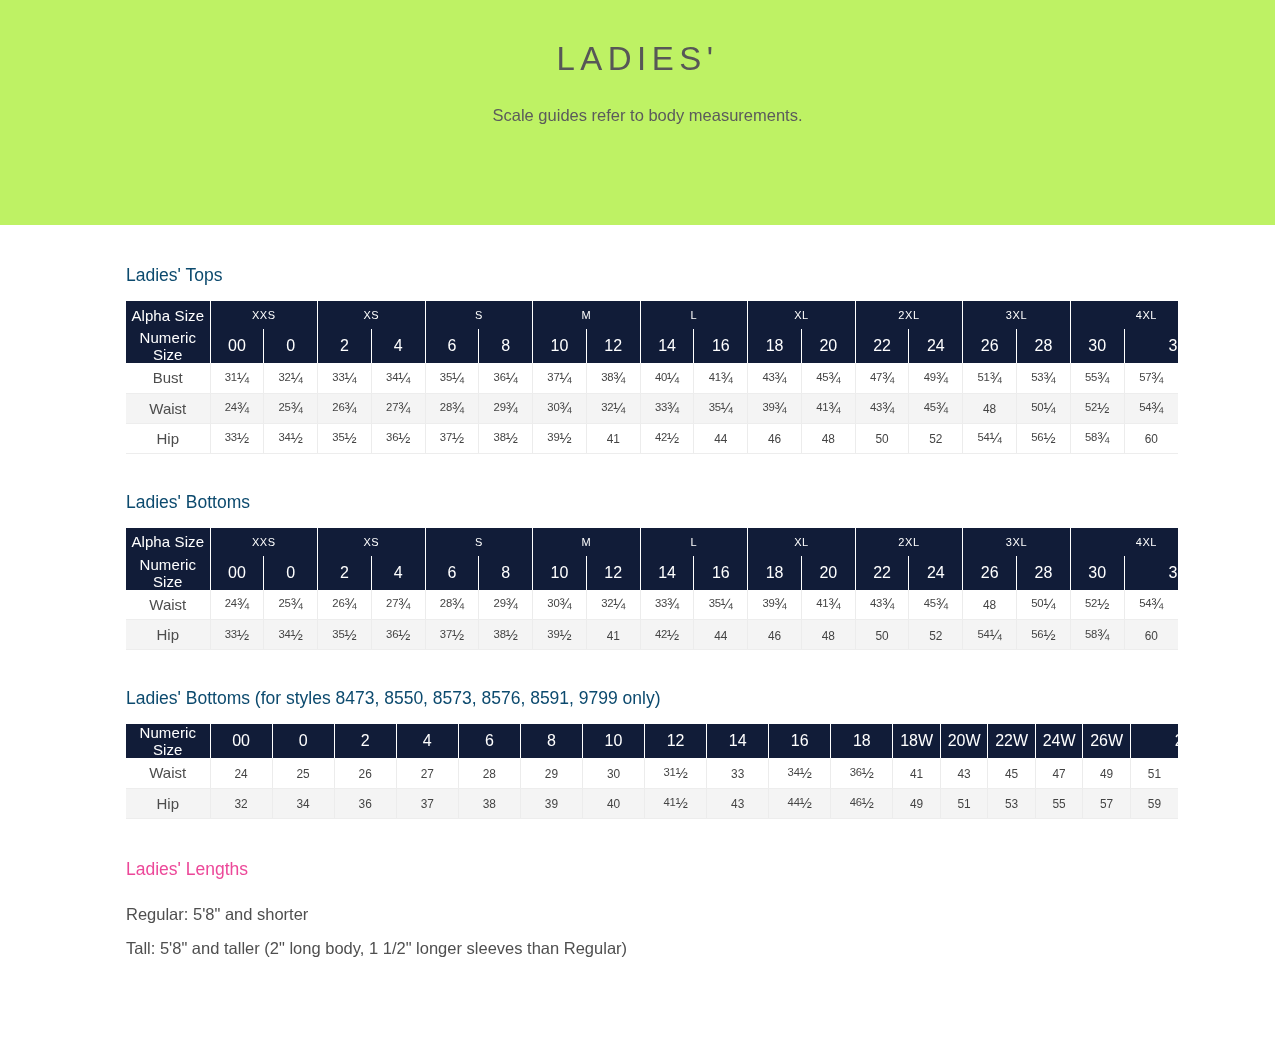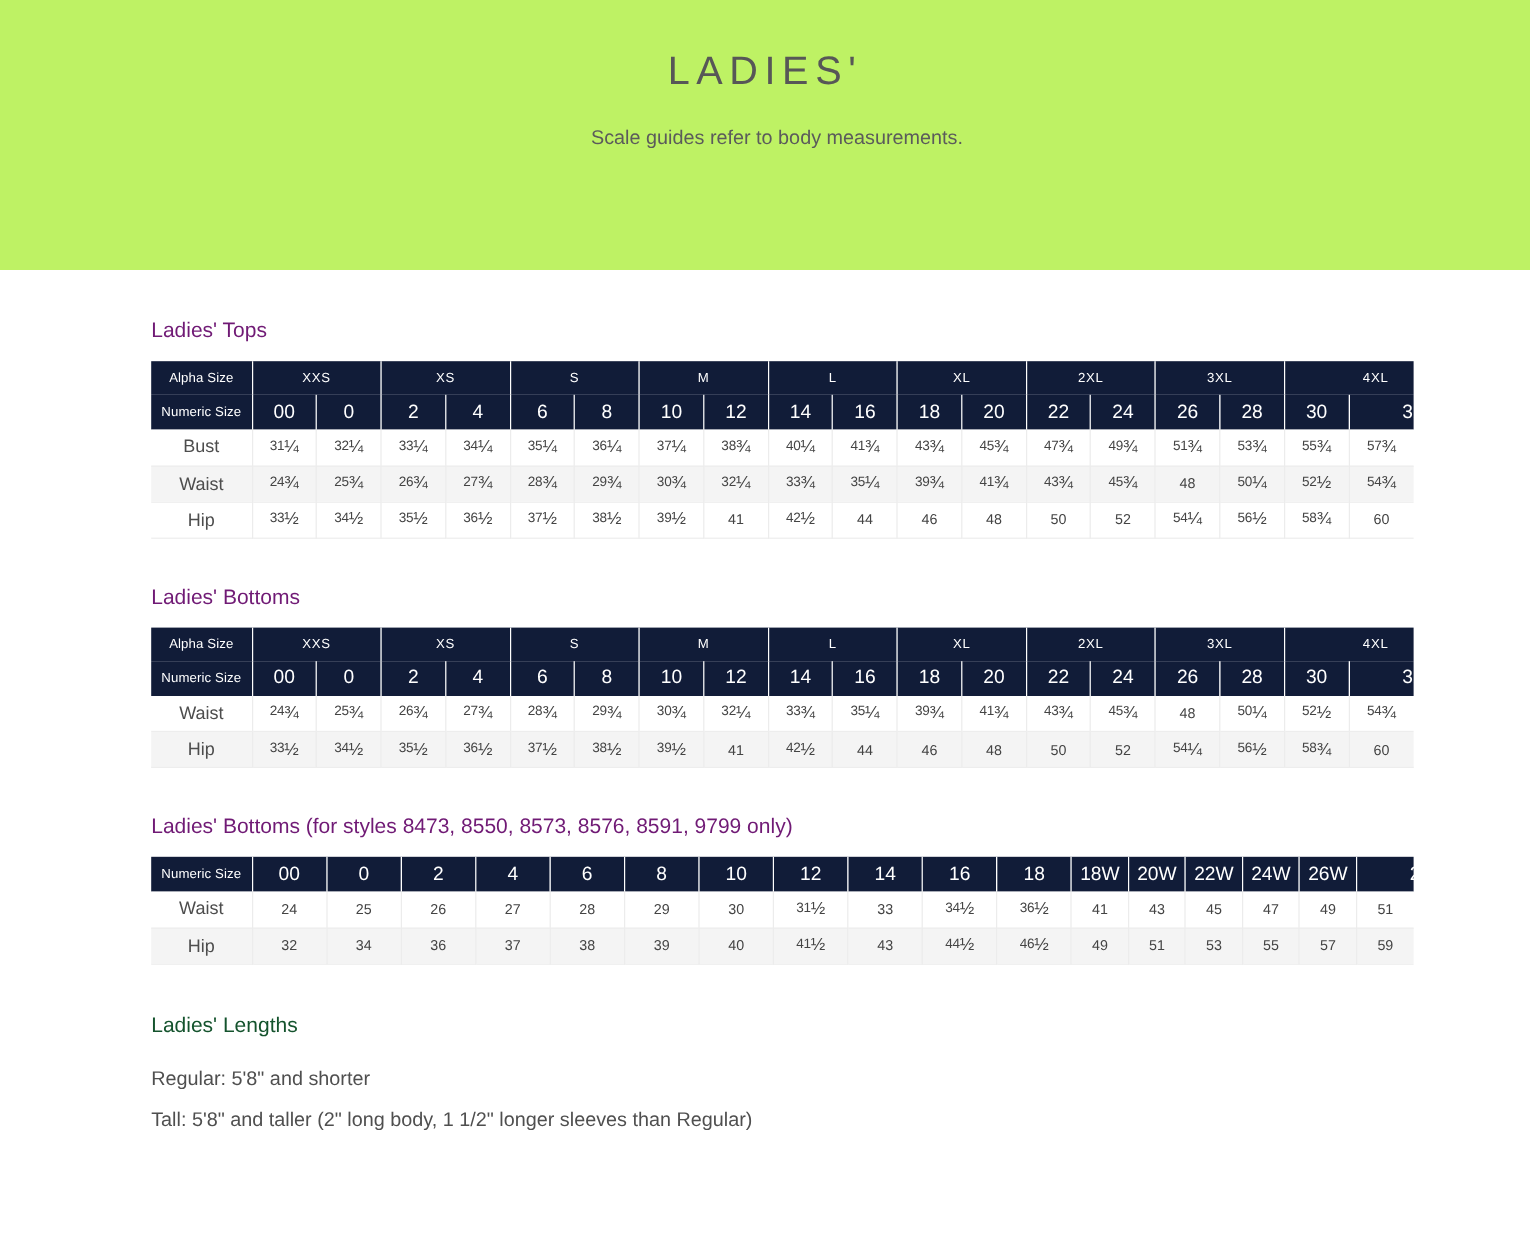--- a/index.html
+++ b/index.html
@@ -38,21 +38,21 @@
   }
 
   
   .content {
     padding-left: 126px;
     padding-right: 97px;
   }
 
   .section-heading {
     font-size: 17.5px;
-    color: #701a75;
+    color: #0c4a6e;
     font-weight: 400;
   }
 
   
   table {
     border-collapse: collapse;
     width: 1052px;
     table-layout: fixed;
   }
 
@@ -68,21 +68,21 @@
     border-left: 1.5px solid #ffffff;
     border-right: 1.5px solid #ffffff;
   }
   thead tr th:first-child { border-left: none; }
   thead tr th:last-child  { border-right: none; padding-left: 44px; }
 
   .alpha-row th  { height: 28px; font-size: 11px; letter-spacing: 0.6px; }
   .numeric-row th{ height: 29px; font-size: 16px; }
 
   th.rowlabel-head {
-    font-size: 11px;
+    font-size: 15px;
     letter-spacing: 0.1px;
     text-align: center;
   }
 
   tbody td {
     height: 30px;
     font-size: 14.5px;
     color: #444444;
     border-left: 1px solid #ececec;
     border-right: 1px solid #ececec;
@@ -99,21 +99,21 @@
   tr.shaded td { background: #f4f4f4; }
   tr.plain  td { background: #ffffff; }
 
   
   .meas { white-space: nowrap; }
   .meas .whole { font-size: 0.78em; vertical-align: 0.18em; letter-spacing: -0.2px; }
   .meas .frac  { font-size: 1.0em; }
   .meas.plainnum { font-size: 0.82em; }
 
   
-  .lengths-heading { font-size: 17.5px; color: #14532d; }
+  .lengths-heading { font-size: 17.5px; color: #ec4899; }
   .lengths-line {
     font-size: 16.5px;
     color: #4f4f4f;
     line-height: 24px;
   }
 </style>
 </head>
 <body>
 
 <div class="header-band">

